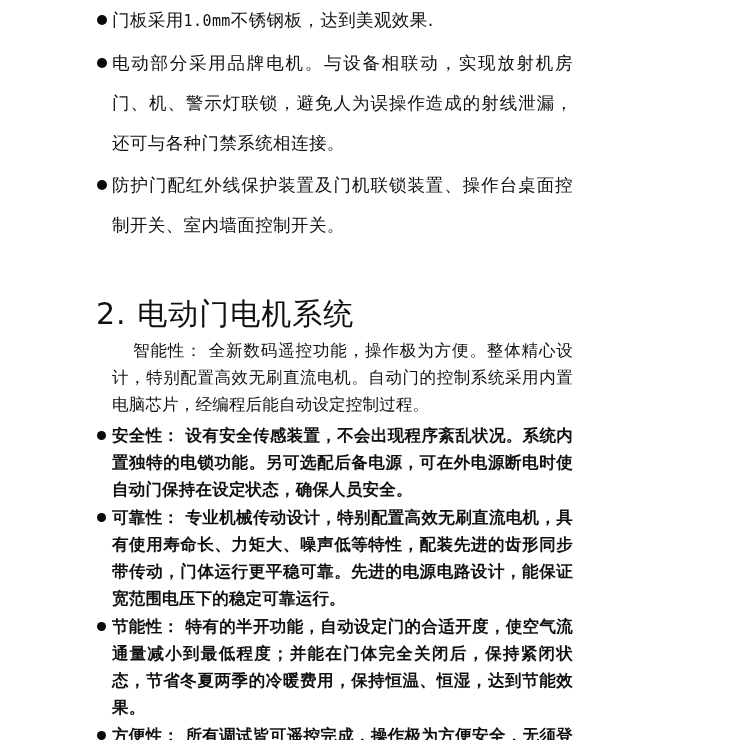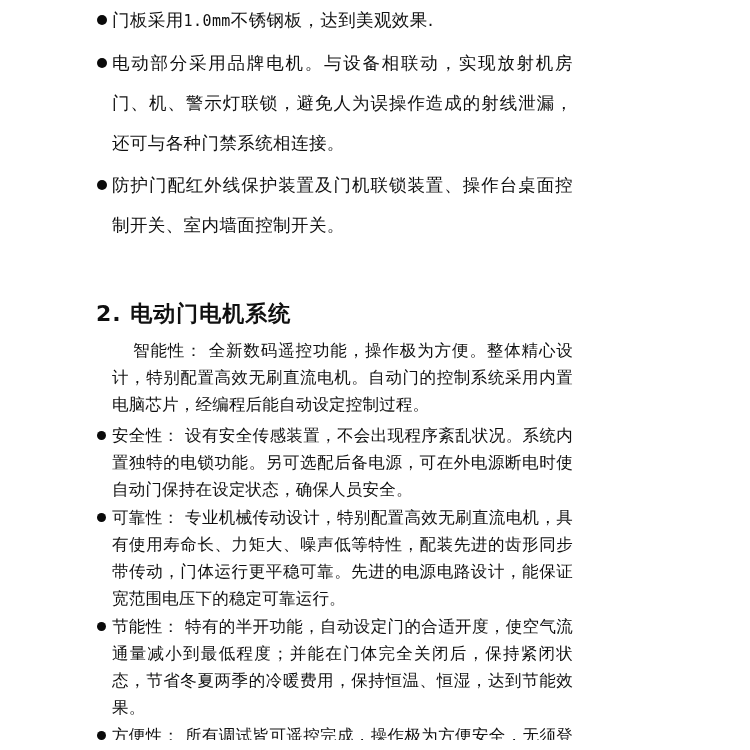--- a/index.html
+++ b/index.html
@@ -62,25 +62,25 @@
   .spec-text .brand {
     font-weight: normal;
   }
   .mm {
     font-family: "DejaVu Sans Mono", "Liberation Mono", monospace;
     font-size: 15px;
   }
 
   
   .section-heading {
-    font-size: 22px;
+    font-size: 30px;
     line-height: 34px;
     letter-spacing: 1px;
     margin: 52px 0 6px 0;
-    font-weight: bold;
+    font-weight: normal;
   }
   .section-heading .num {
     font-family: "DejaVu Sans", "Liberation Sans", sans-serif;
   }
 
   
   .intro {
     font-size: 16.5px;
     line-height: 27px;
     letter-spacing: 0.2px;
@@ -110,20 +110,21 @@
   }
   .feature-item .bullet::before {
     top: 9px;
     width: 9px;
     height: 9px;
   }
   .feature-body {
     flex: 1 1 auto;
     text-align: justify;
     text-justify: inter-ideograph;
+    font-weight: bold;
   }
   .feature-label {
     white-space: nowrap;
   }
   .last-clipped {
     overflow: hidden;
     max-height: 18px;
   }
 </style>
 </head>

